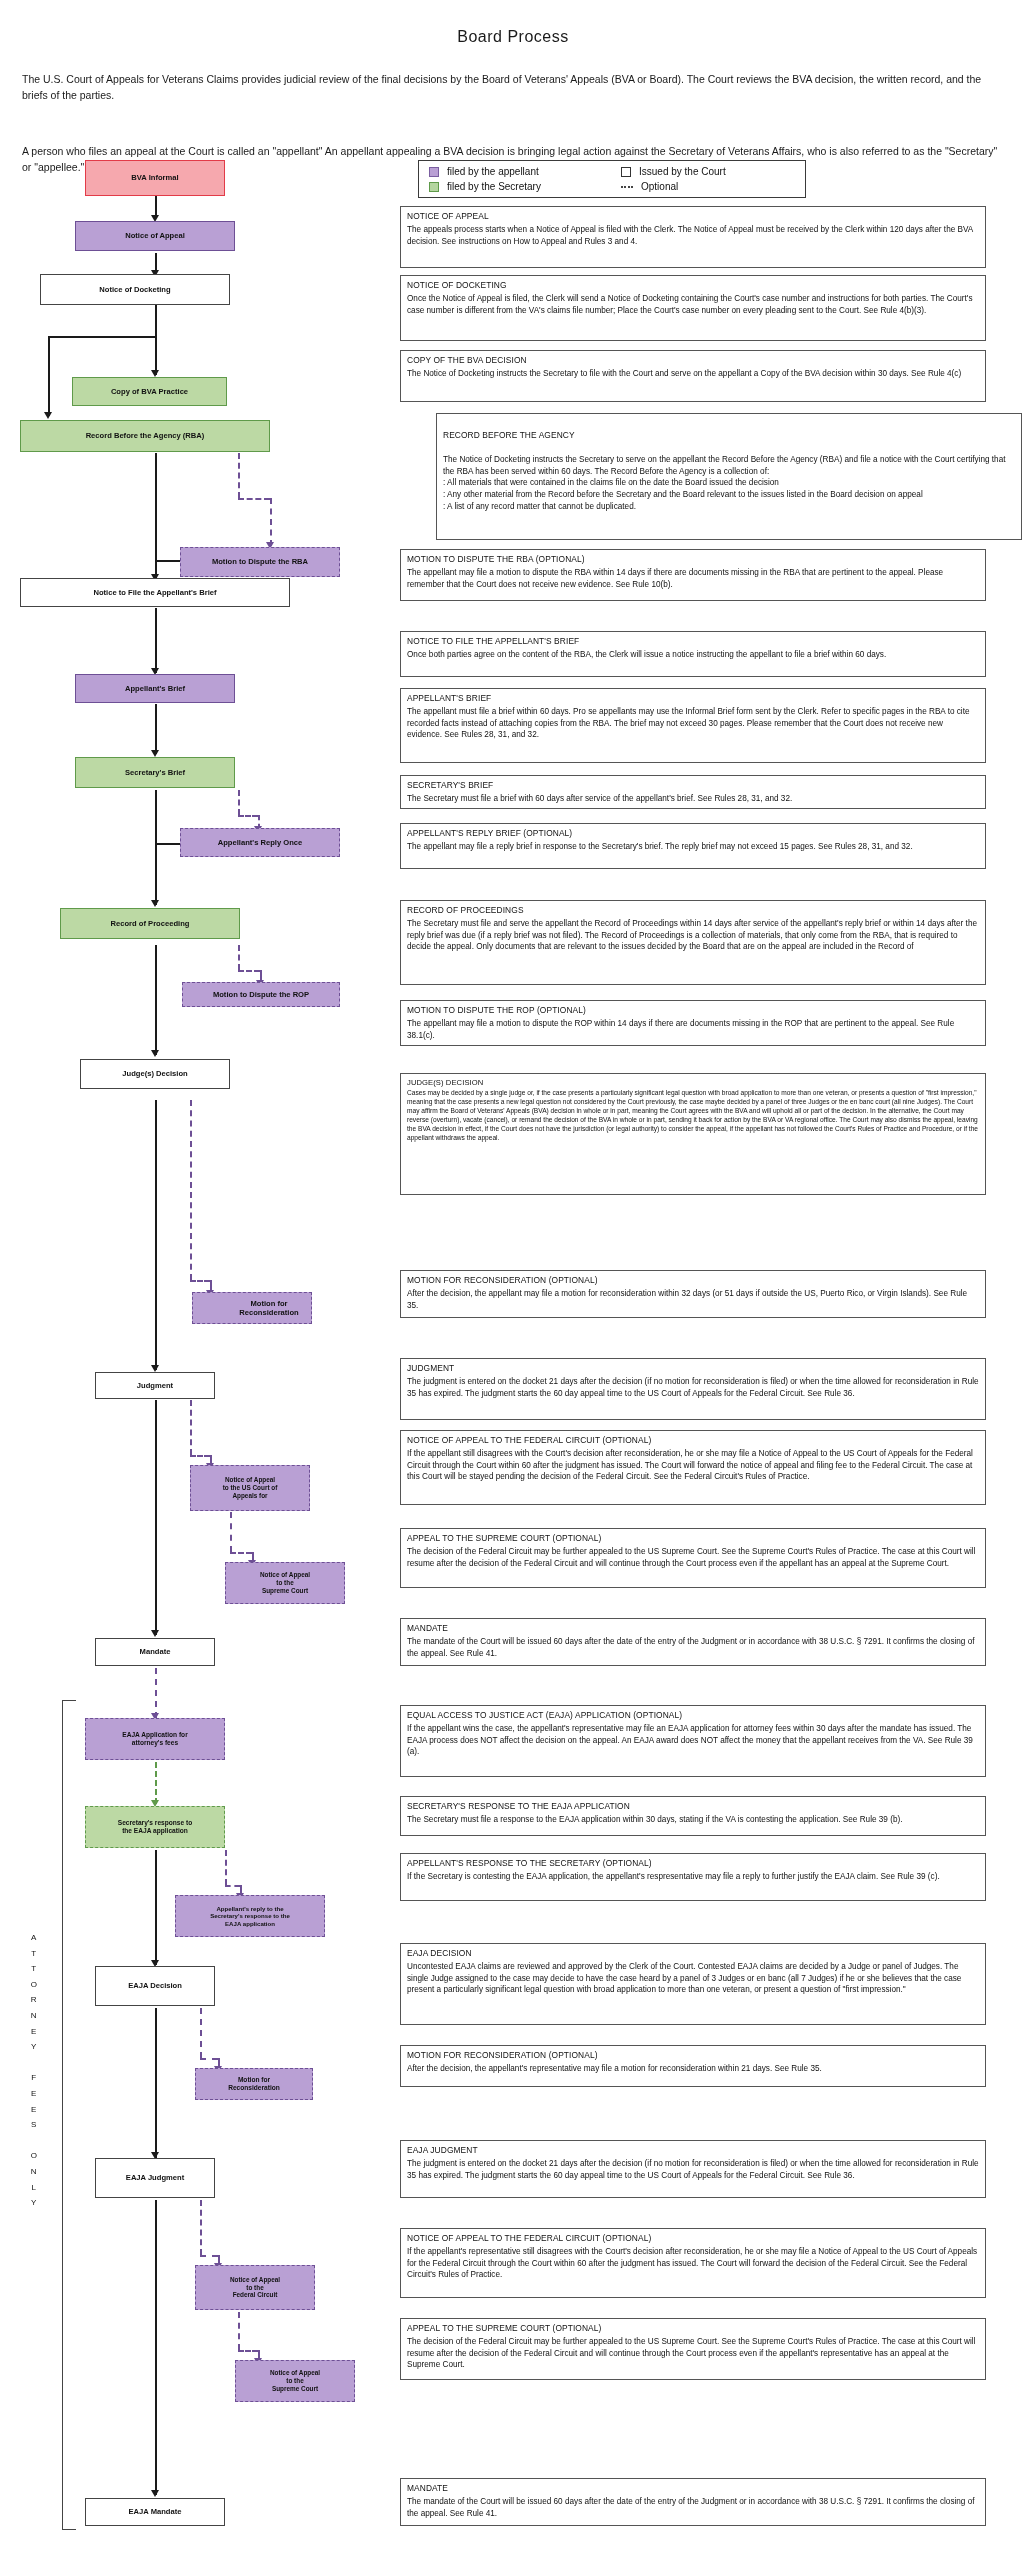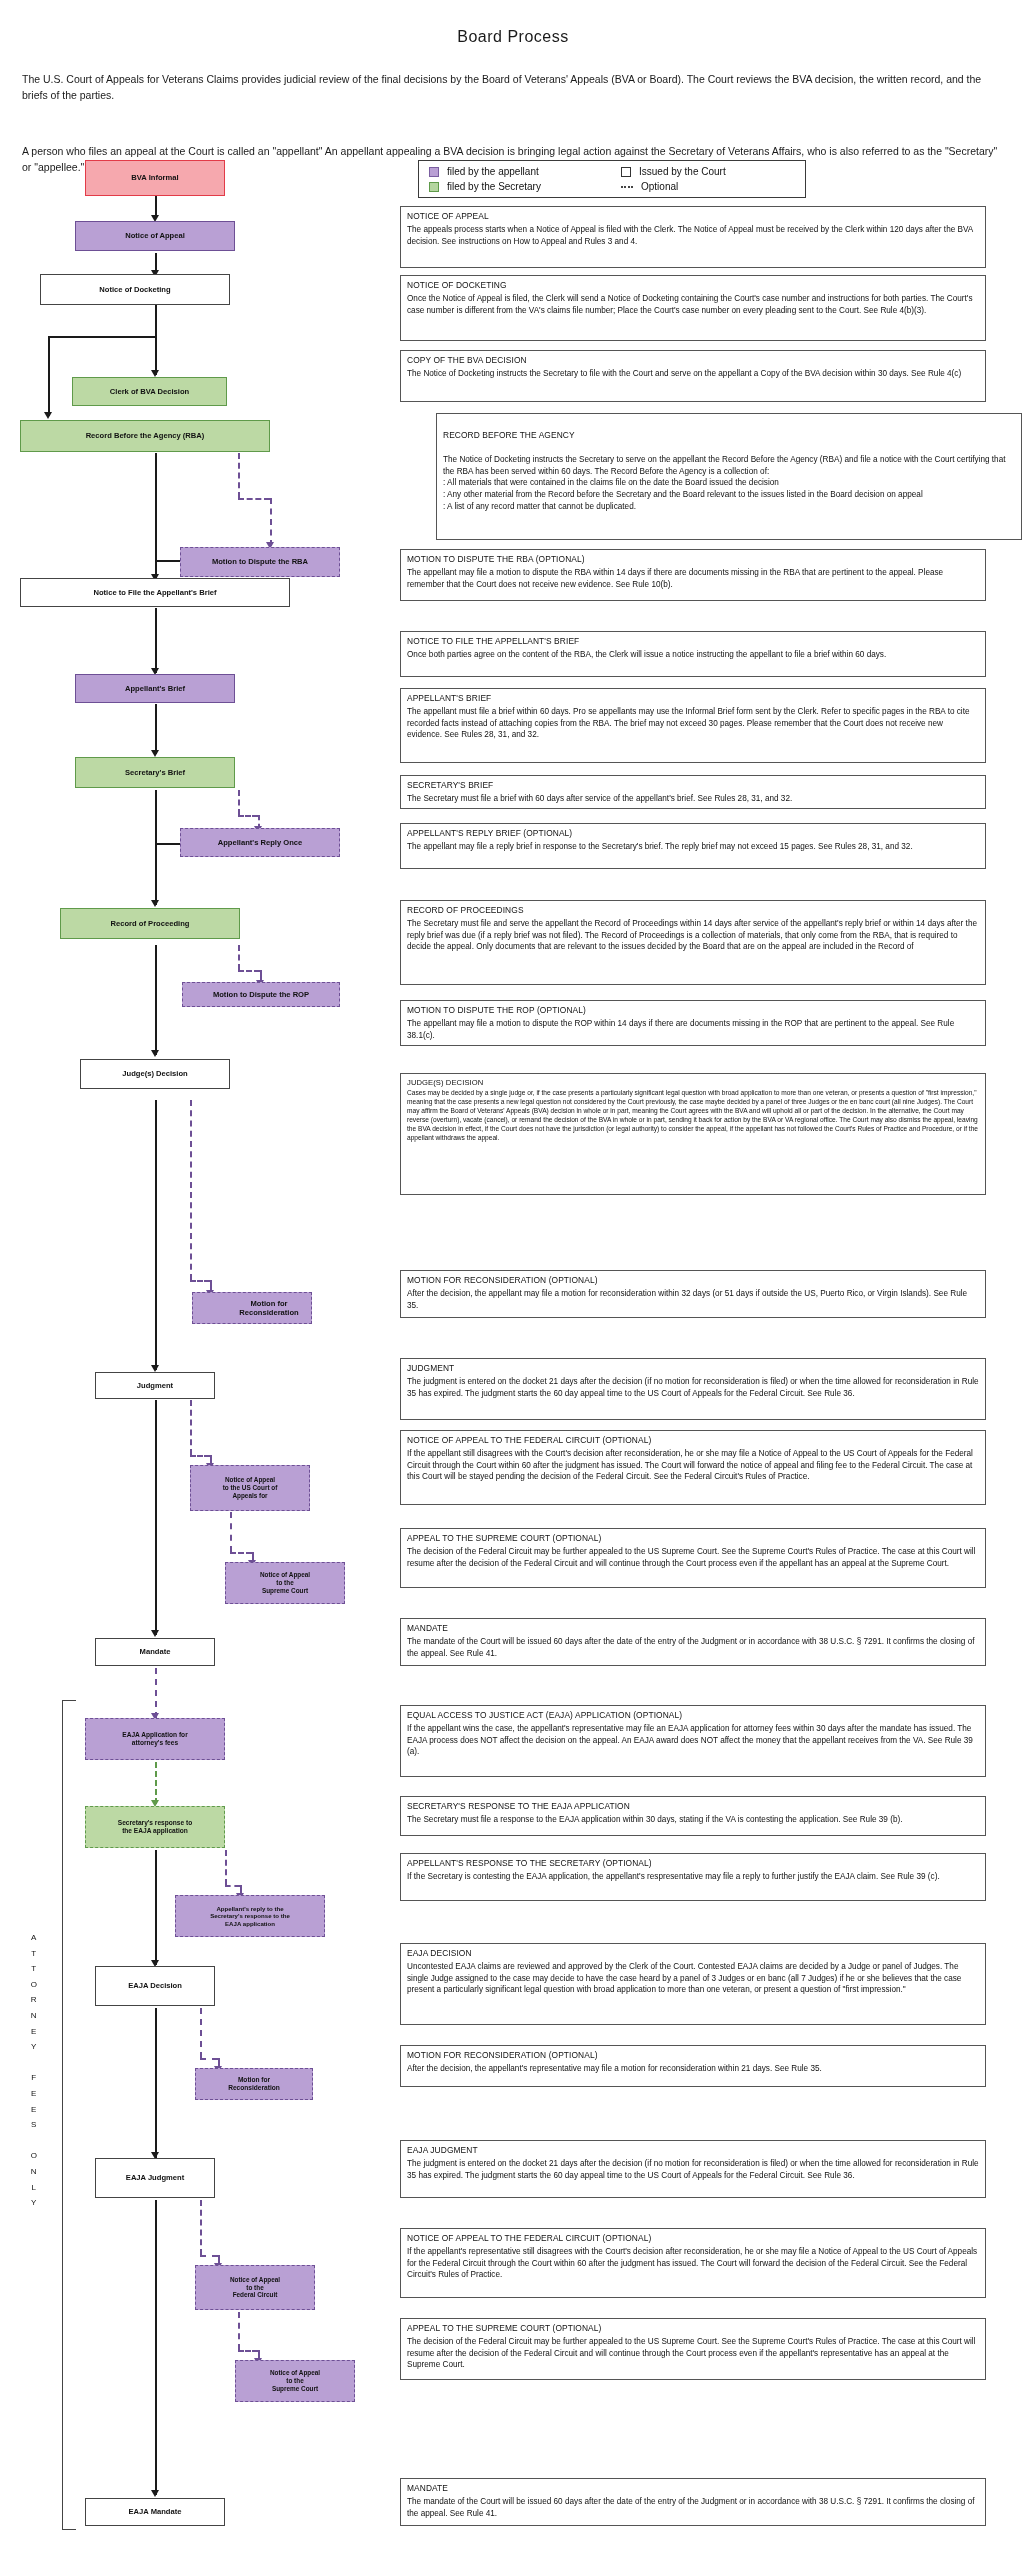--- a/index.html
+++ b/index.html
@@ -265,21 +265,21 @@
       <span>BVA
 Informal</span>
     </div>
   <div class="node n-purple" style="left:75px;  top:221px; width:160px; height:30px;">
       <span>Notice of Appeal</span>
     </div>
   <div class="node n-white" style="left:40px;  top:274px; width:190px; height:31px;">
       <span>Notice of Docketing</span>
     </div>
   <div class="node n-green" style="left:72px;  top:377px; width:155px; height:29px;">
-      <span>Clerk of BVA Decision</span>
+      <span>Copy of BVA Practice</span>
     </div>
   <div class="node n-green" style="left:20px;  top:420px; width:250px; height:32px;">
       <span>Record Before the Agency (RBA)</span>
     </div>
   <div class="node n-opt-purple" style="left:180px; top:547px; width:160px; height:30px;">
       <span>Motion to Dispute the RBA</span>
     </div>
   <div class="node n-white" style="left:20px;  top:578px; width:270px; height:29px;">
       <span>Notice to File the Appellant's Brief</span>
     </div>

